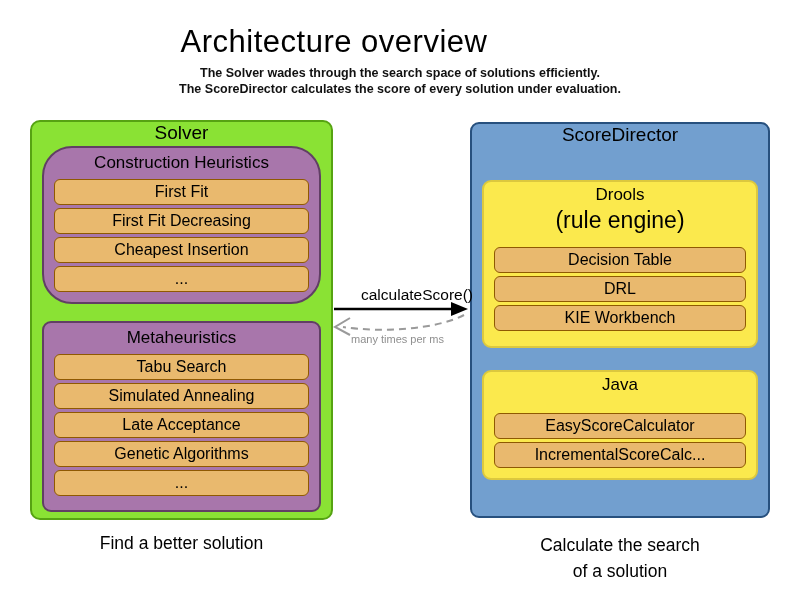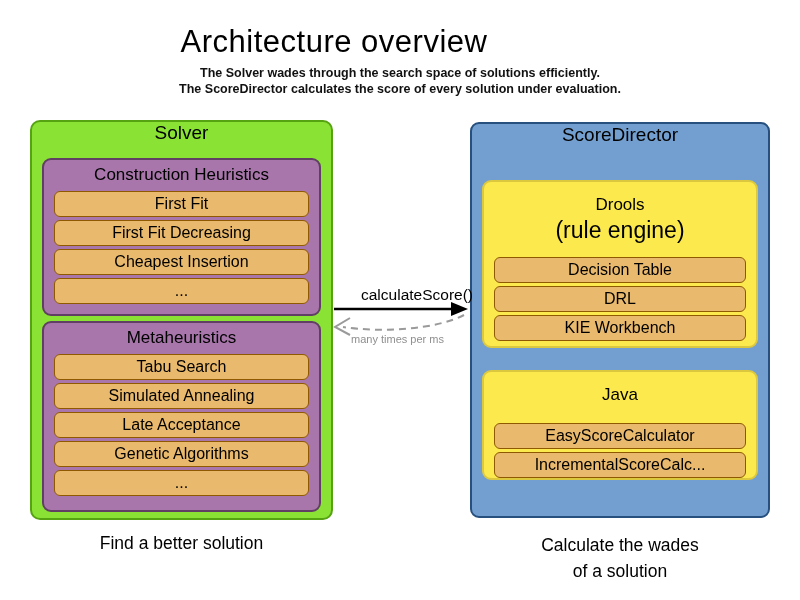--- a/index.html
+++ b/index.html
@@ -17,35 +17,35 @@
                 background: var(--solver-fill); border: 2px solid var(--solver-border);
                 border-radius: 10px; }
   .director-box { position: absolute; left: 470px; top: 122px; width: 296px; height: 392px;
                   background: var(--director-fill); border: 2px solid var(--director-border);
                   border-radius: 9px; }
   .box-title { text-align: center; font-size: 19px; color: #000; }
 
   .subsection { position: absolute; left: 10px; width: 275px;
                 background: var(--purple-fill); border: 2px solid var(--purple-border);
                 border-radius: 9px; }
-  .ch { top: 36px; height: 154px; }
+  .ch { top: 24px; height: 154px; border-radius: 30px; }
   .mh { top: 199px; height: 187px; }
   .sec-title { text-align: center; font-size: 17px; padding: 5px 0 6px; color: #000; }
 
   .item { margin: 0 10px 3px 10px; height: 24px; line-height: 24px;
           background: var(--item-fill); border: 1px solid var(--item-border);
           border-radius: 6px; text-align: center; font-size: 16px; color: #000;
           white-space: nowrap; overflow: hidden; }
 
   .ysec { position: absolute; left: 10px; width: 272px;
           background: var(--yellow-fill); border: 2px solid var(--yellow-border);
           border-radius: 9px; }
   .drools { top: 56px; height: 164px; }
   .java { top: 246px; height: 106px; }
-  .ysec .sec-title { padding: 13px 0 0 0; }
+  .ysec .sec-title { padding: 3px 0 0 0; }
   .ysec .sec-title2 { text-align: center; font-size: 23px; padding: 2px 0 0 0; color: #000; }
   .ysec .items { margin-top: 13px; }
   .java .items { margin-top: 18px; }
 
   .call-label { position: absolute; left: 323px; top: 286px; width: 150px; text-align: right;
                 font-size: 15.5px; color: #000; }
   .freq-label { position: absolute; left: 325px; top: 333px; width: 145px; text-align: center;
                 font-size: 11px; color: #8f8f8f; }
 
   .arrows { position: absolute; left: 0; top: 0; width: 800px; height: 600px; pointer-events: none; }
@@ -120,17 +120,17 @@
       <polygon class="arrow-solid-head" points="468,309 451,302 451,316"></polygon>
     </g>
     <g>
       <path class="arrow-dashed-line" d="M 464 315 C 438 329, 382 333, 343 327"></path>
       <path class="arrow-dashed-head" d="M 350 318 L 335 327 L 350 335"></path>
     </g>
   </svg>
 
   <div class="caption-left">Find a better solution</div>
   <div class="caption-right">
-    <div>Calculate the wades</div>
+    <div>Calculate the search</div>
     <div>of a solution</div>
   </div>
 
 </div>
 
 </body></html>

